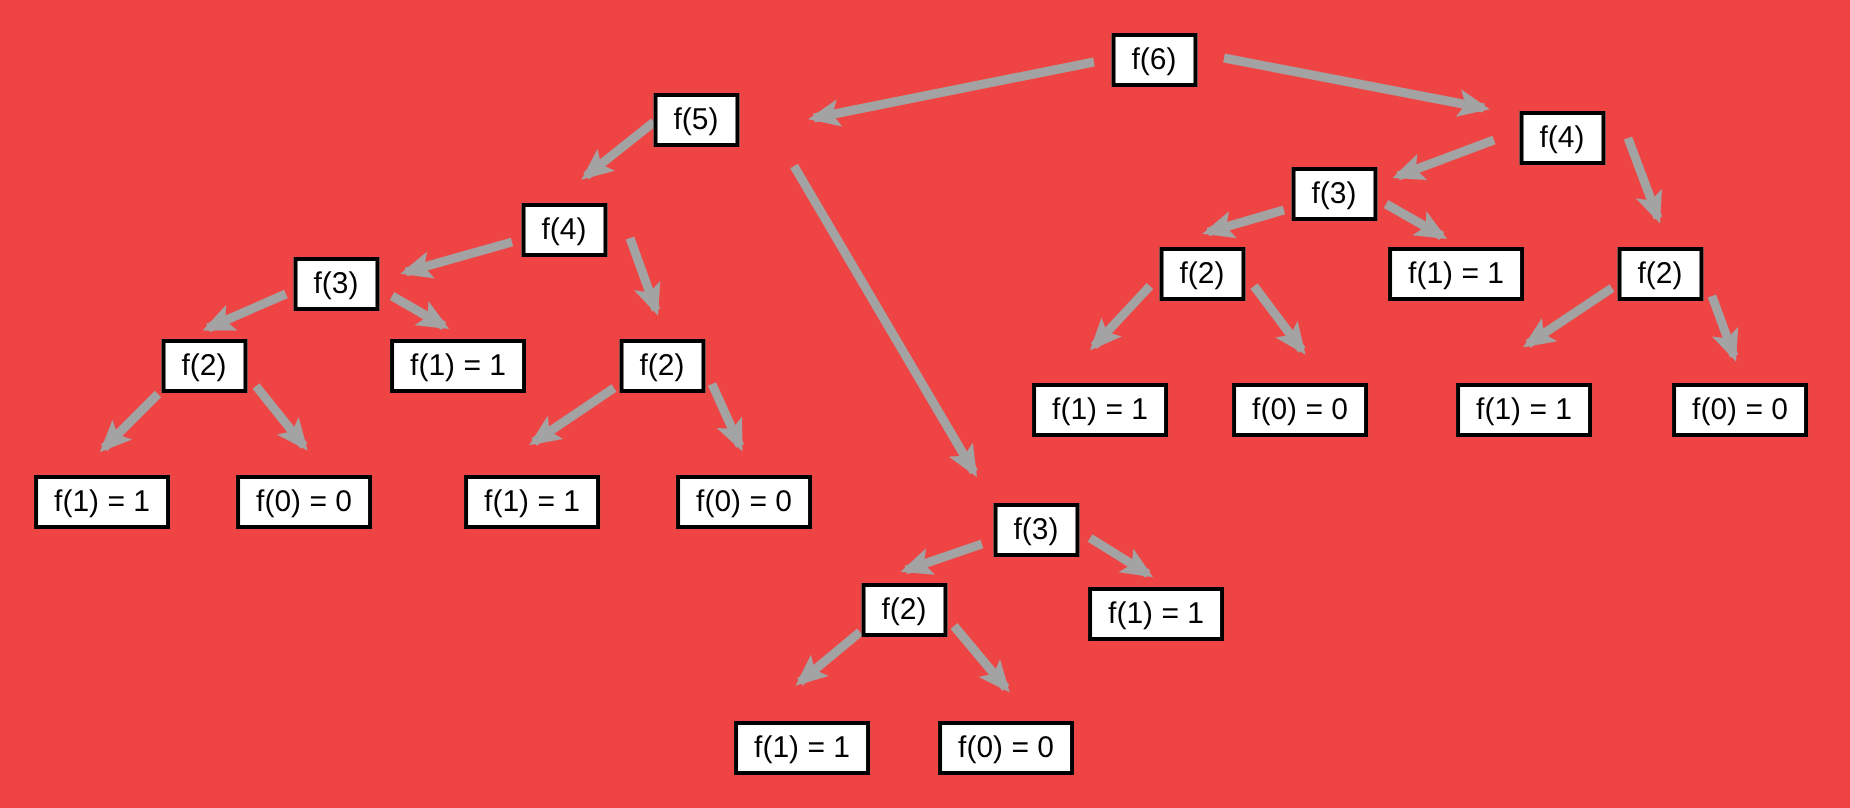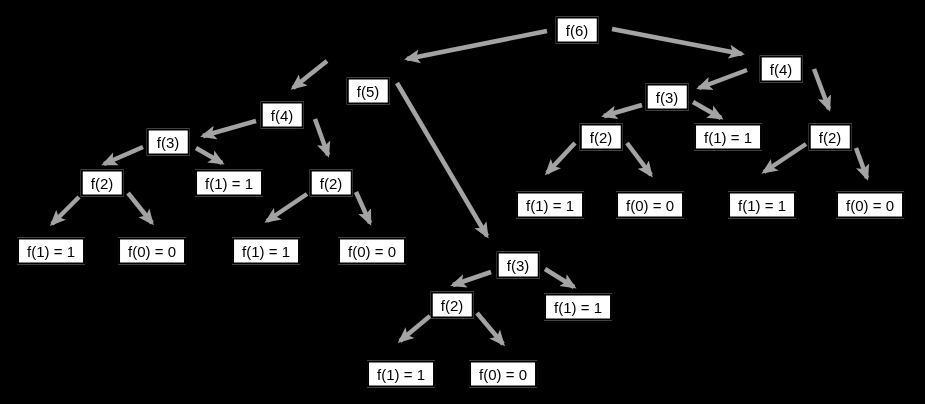--- a/index.html
+++ b/index.html
@@ -4,21 +4,21 @@
 <style>
   html, body {
     margin: 0;
     padding: 0;
     background: #ffffff;
   }
   .canvas {
     position: relative;
     width: 925px;
     height: 404px;
-    background: #000000;
+    background: #ef4444;
     font-family: "Liberation Sans", sans-serif;
     overflow: hidden;
   }
   .edges-layer {
     position: absolute;
     left: 0;
     top: 0;
     width: 925px;
     height: 404px;
   }
@@ -64,21 +64,21 @@
       <line x1="747" y1="70" x2="699" y2="88" stroke="#a3a3a3" stroke-width="4.5" marker-end="url(#ah)"></line>
       <line x1="814" y1="69" x2="829" y2="109" stroke="#a3a3a3" stroke-width="4.5" marker-end="url(#ah)"></line>
       <line x1="642" y1="105" x2="604" y2="116" stroke="#a3a3a3" stroke-width="4.5" marker-end="url(#ah)"></line>
       <line x1="693" y1="102" x2="721" y2="118" stroke="#a3a3a3" stroke-width="4.5" marker-end="url(#ah)"></line>
       <line x1="575" y1="143" x2="547" y2="173" stroke="#a3a3a3" stroke-width="4.5" marker-end="url(#ah)"></line>
       <line x1="627" y1="143" x2="651" y2="175" stroke="#a3a3a3" stroke-width="4.5" marker-end="url(#ah)"></line>
       <line x1="806" y1="144" x2="764" y2="172" stroke="#a3a3a3" stroke-width="4.5" marker-end="url(#ah)"></line>
       <line x1="856" y1="148" x2="867" y2="178" stroke="#a3a3a3" stroke-width="4.5" marker-end="url(#ah)"></line>
     </svg>
 <div class="node" style="left: 577px; top: 30px;">f(6)</div>
-    <div class="node" style="left: 368px; top: 60px; margin-top: 31px;">f(5)</div>
+    <div class="node" style="left: 348px; top: 60px;">f(5)</div>
     <div class="node" style="left: 282px; top: 115px;">f(4)</div>
     <div class="node" style="left: 168px; top: 142px;">f(3)</div>
     <div class="node" style="left: 102px; top: 183px;">f(2)</div>
     <div class="node" style="left: 229px; top: 183px;">f(1) = 1</div>
     <div class="node" style="left: 331px; top: 183px;">f(2)</div>
     <div class="node" style="left: 51px; top: 251px;">f(1) = 1</div>
     <div class="node" style="left: 152px; top: 251px;">f(0) = 0</div>
     <div class="node" style="left: 266px; top: 251px;">f(1) = 1</div>
     <div class="node" style="left: 372px; top: 251px;">f(0) = 0</div>
     <div class="node" style="left: 518px; top: 265px;">f(3)</div>

